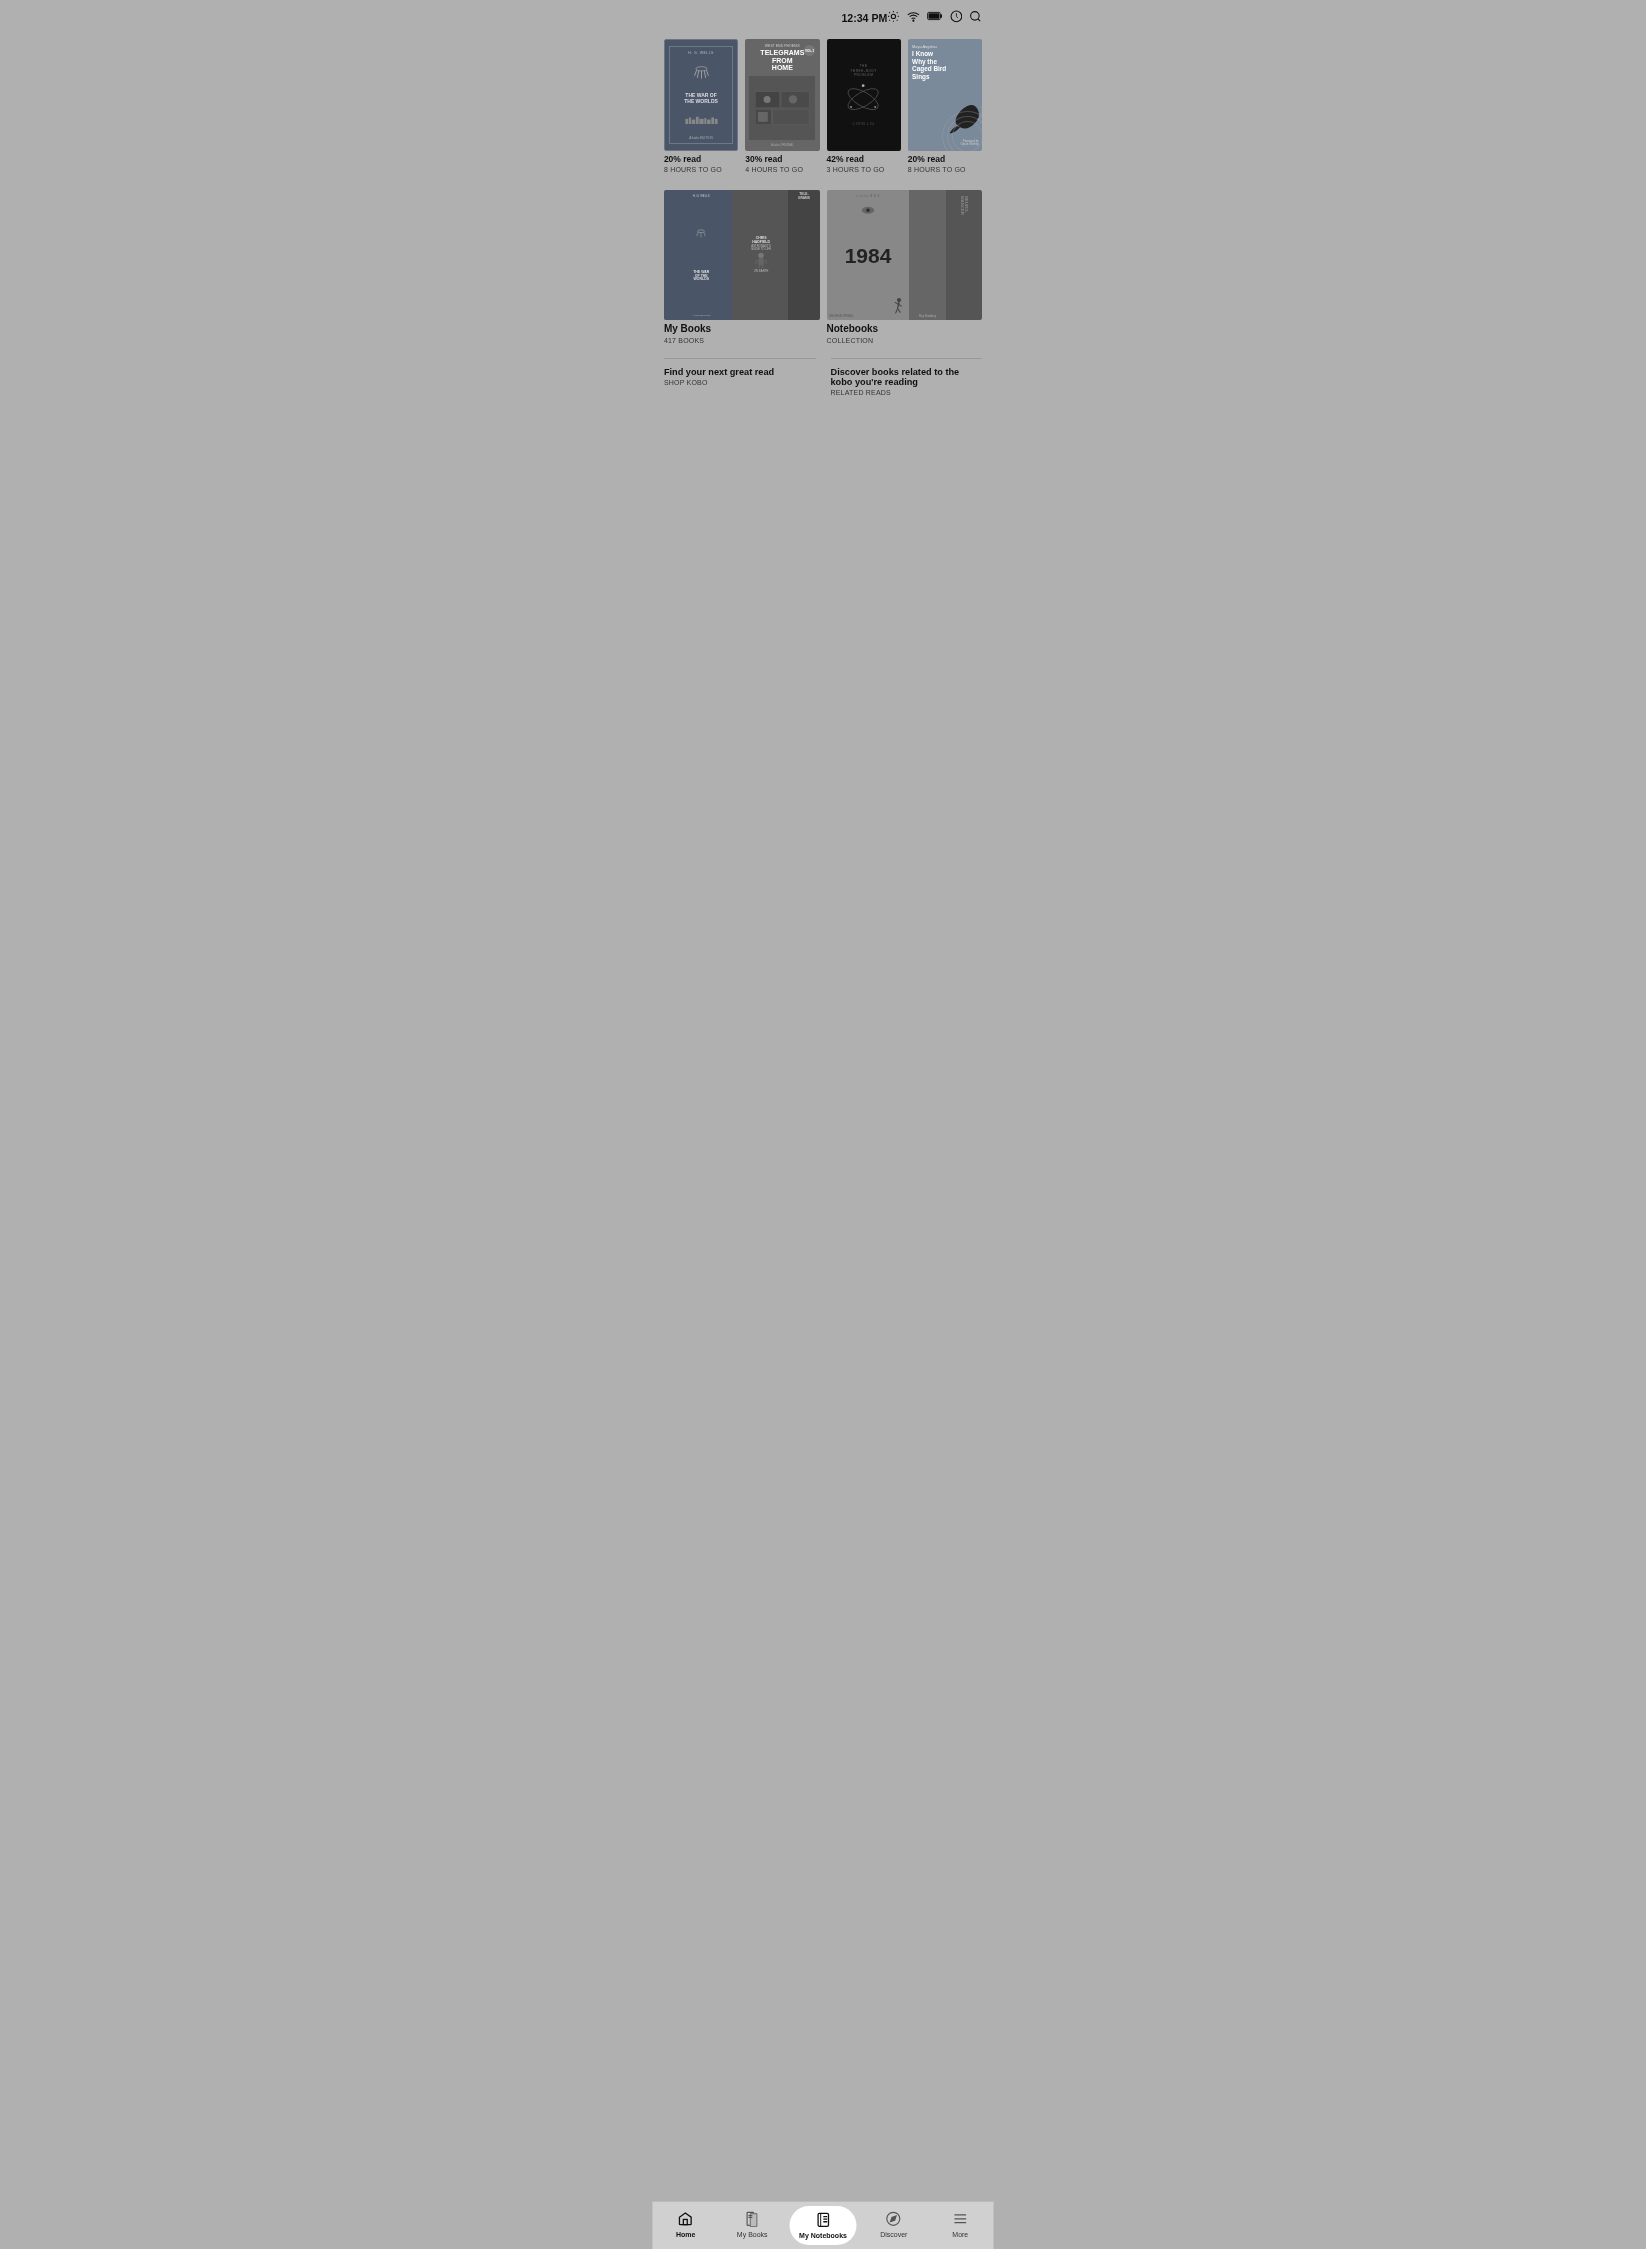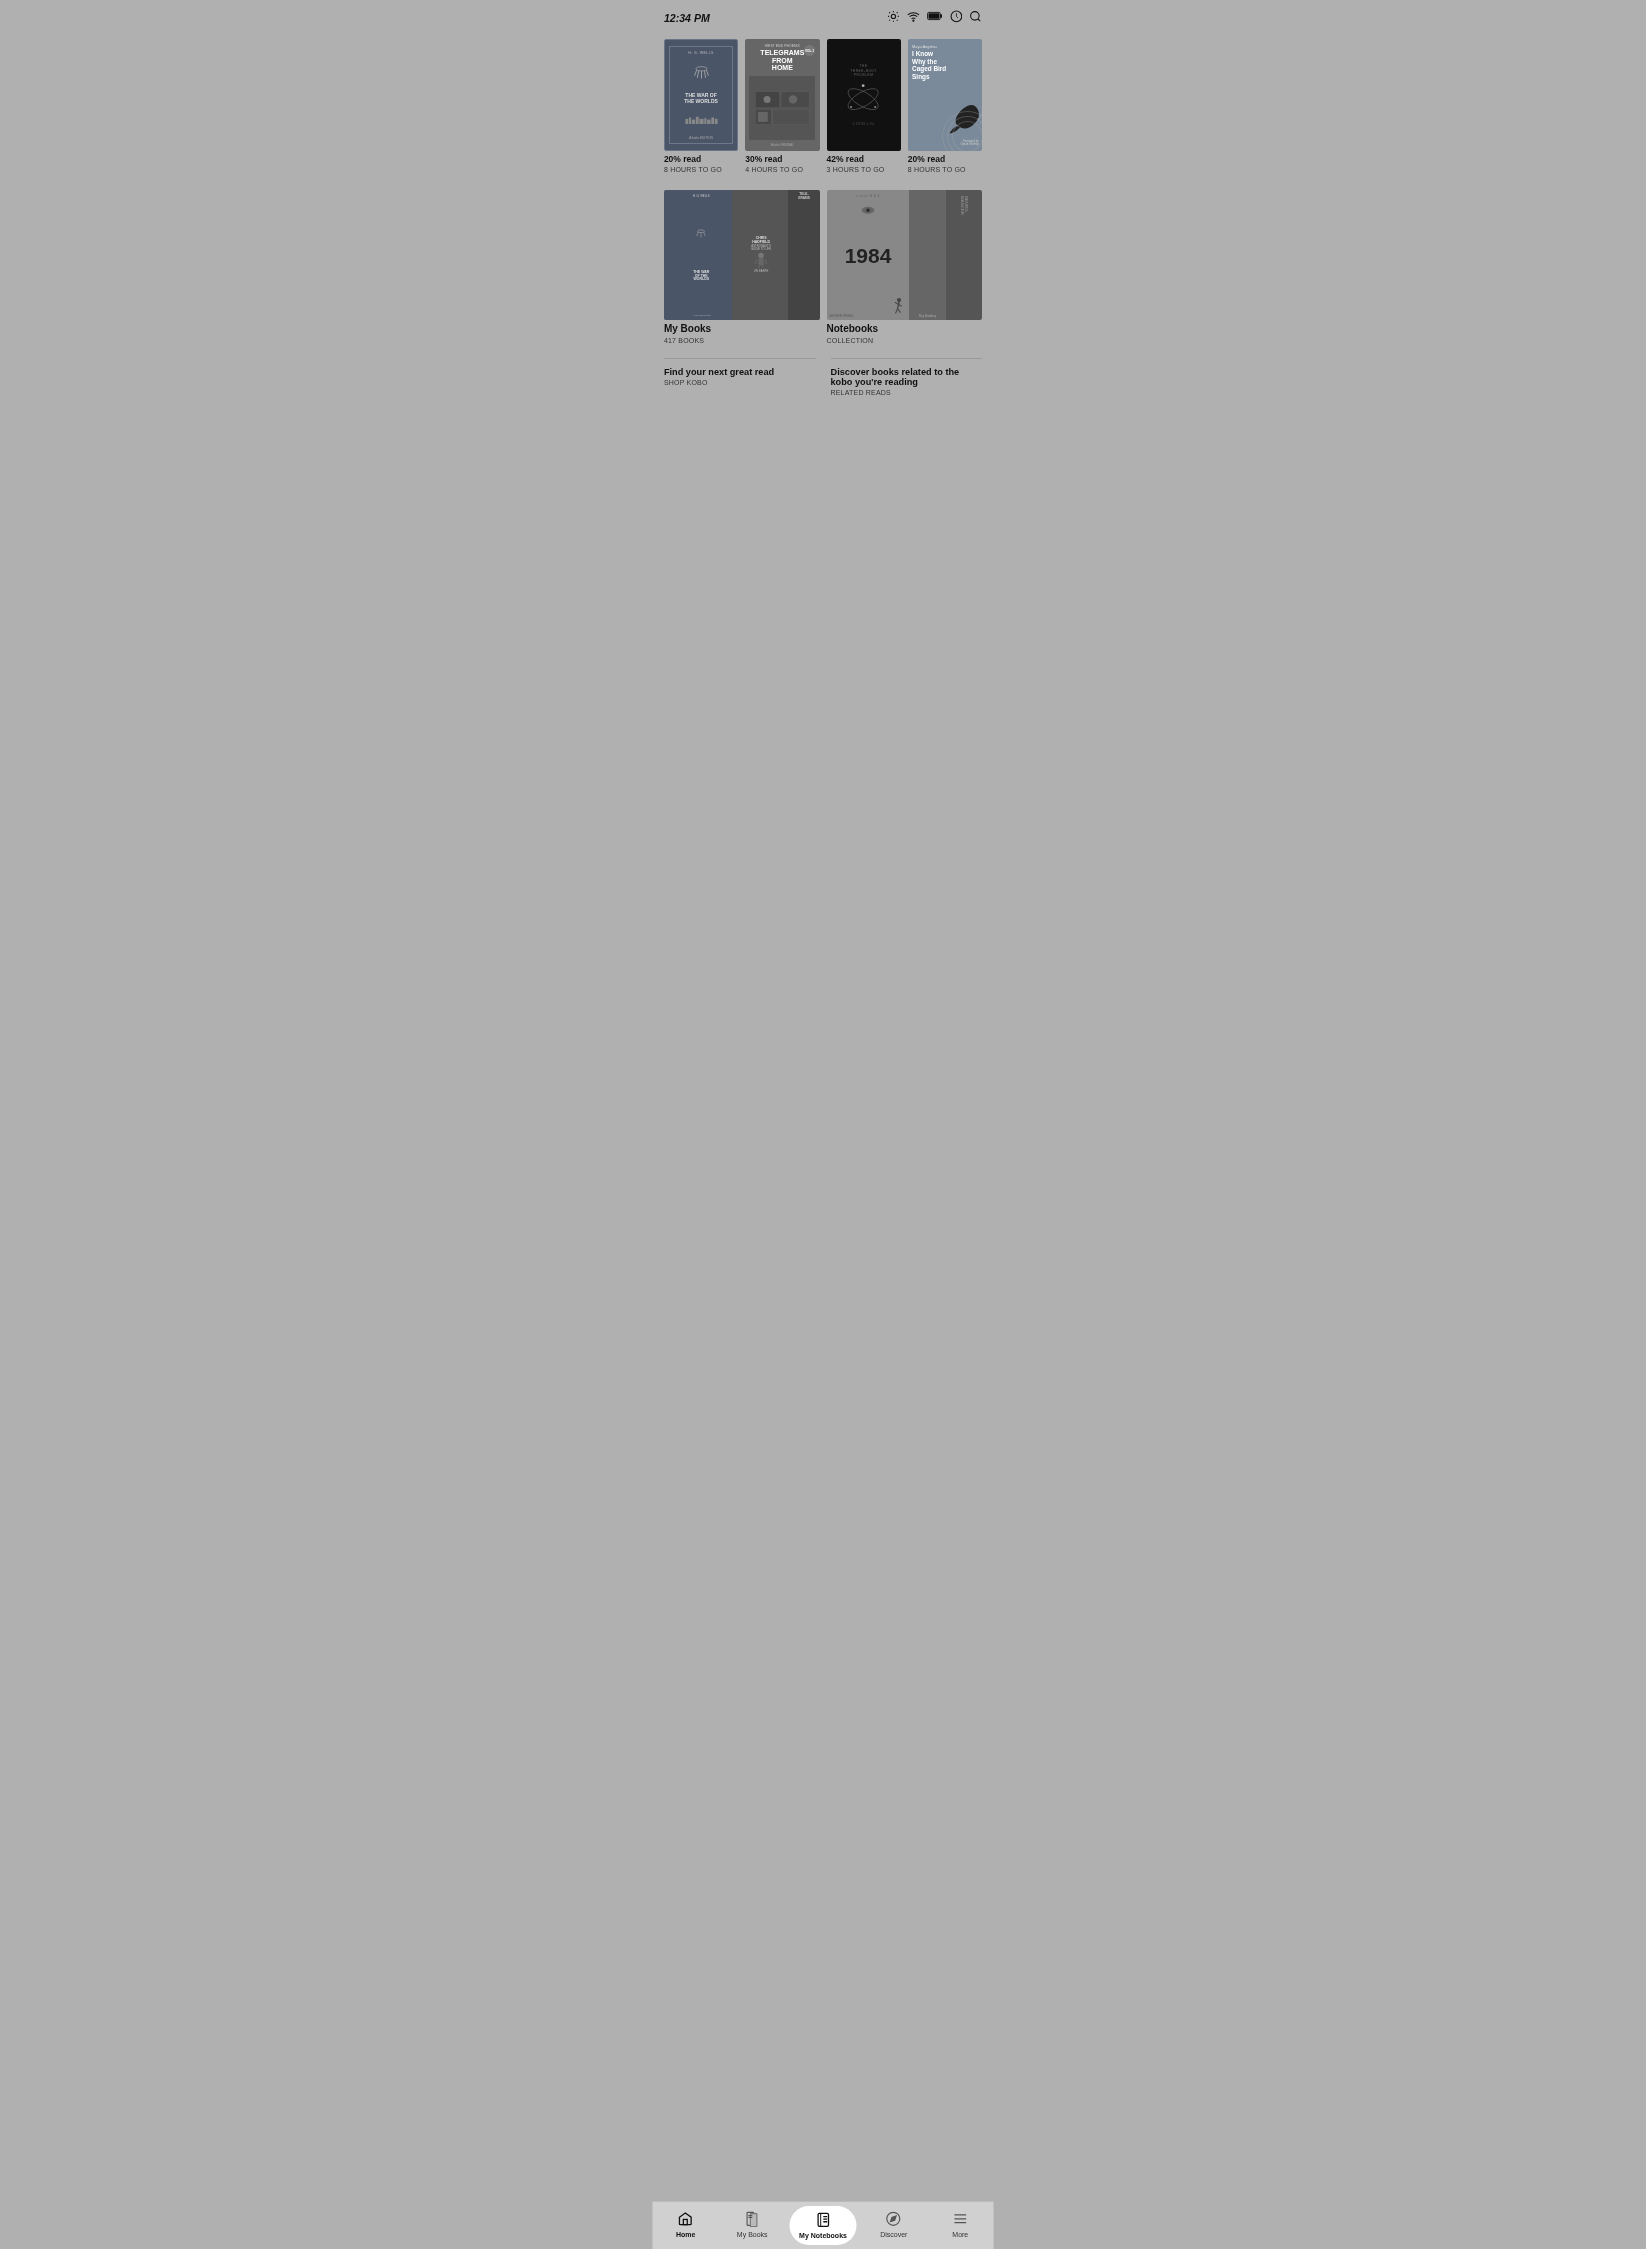--- a/index.html
+++ b/index.html
@@ -11,24 +11,23 @@
       max-width: 341px;
       margin: 0 auto;
       min-height: 100vh;
       position: relative;
       overflow-x: hidden;
     }
 
     
     .status-bar {
       display: flex;
-      justify-content: space-between;
+      justify-content: flex-end;
       align-items: center;
       padding: 10px 11.4px 5.7px;
-      font-style: italic;
     }
 
     .status-time {
       font-size: 10.6px;
       font-weight: 600;
       color: #111;
     }
 
     .status-icons {
       display: flex;

